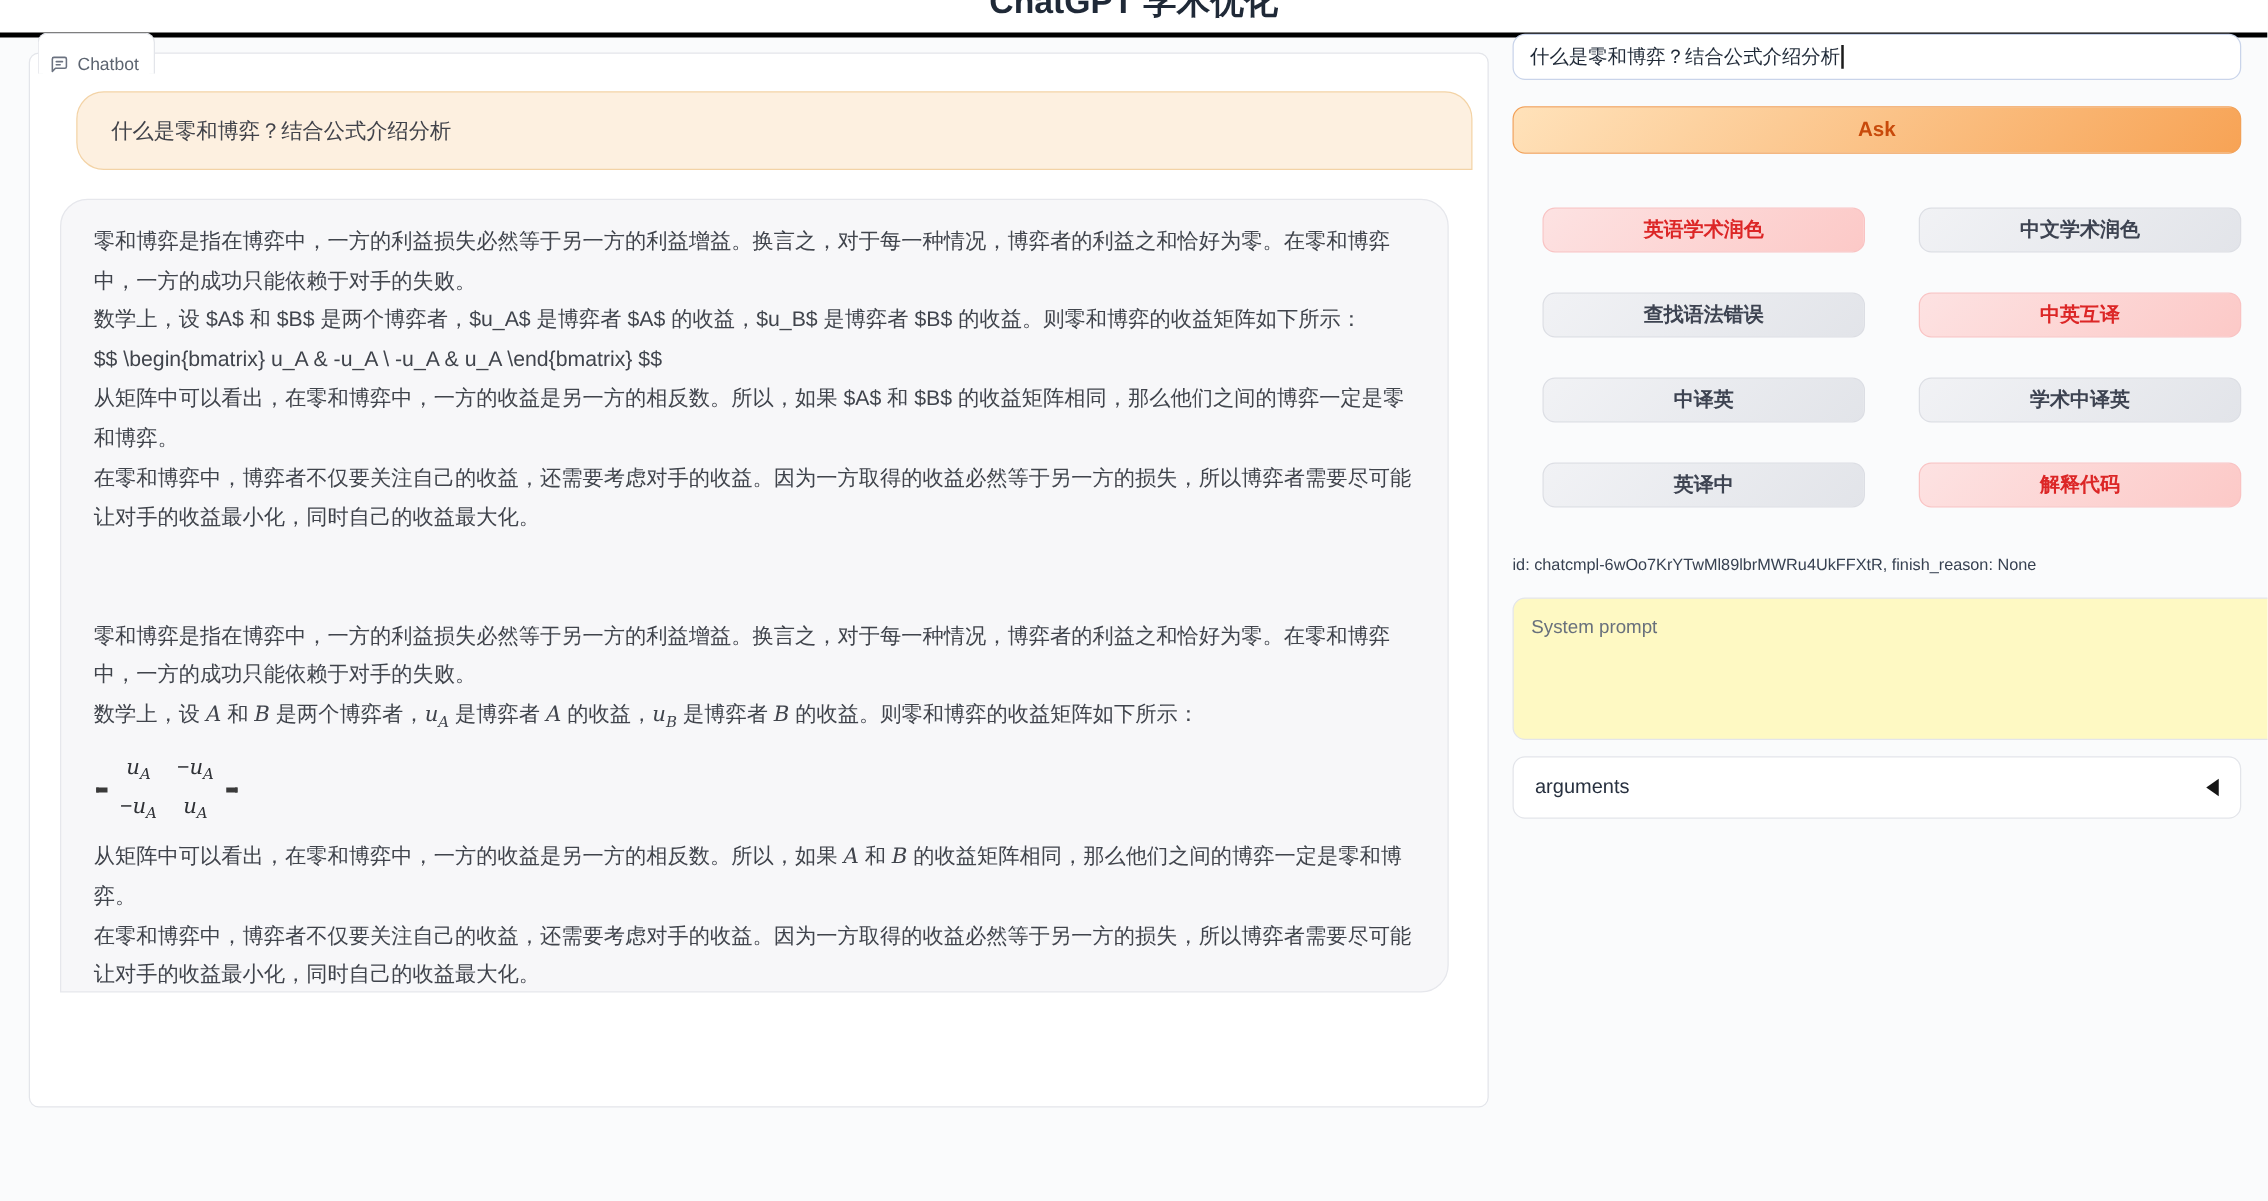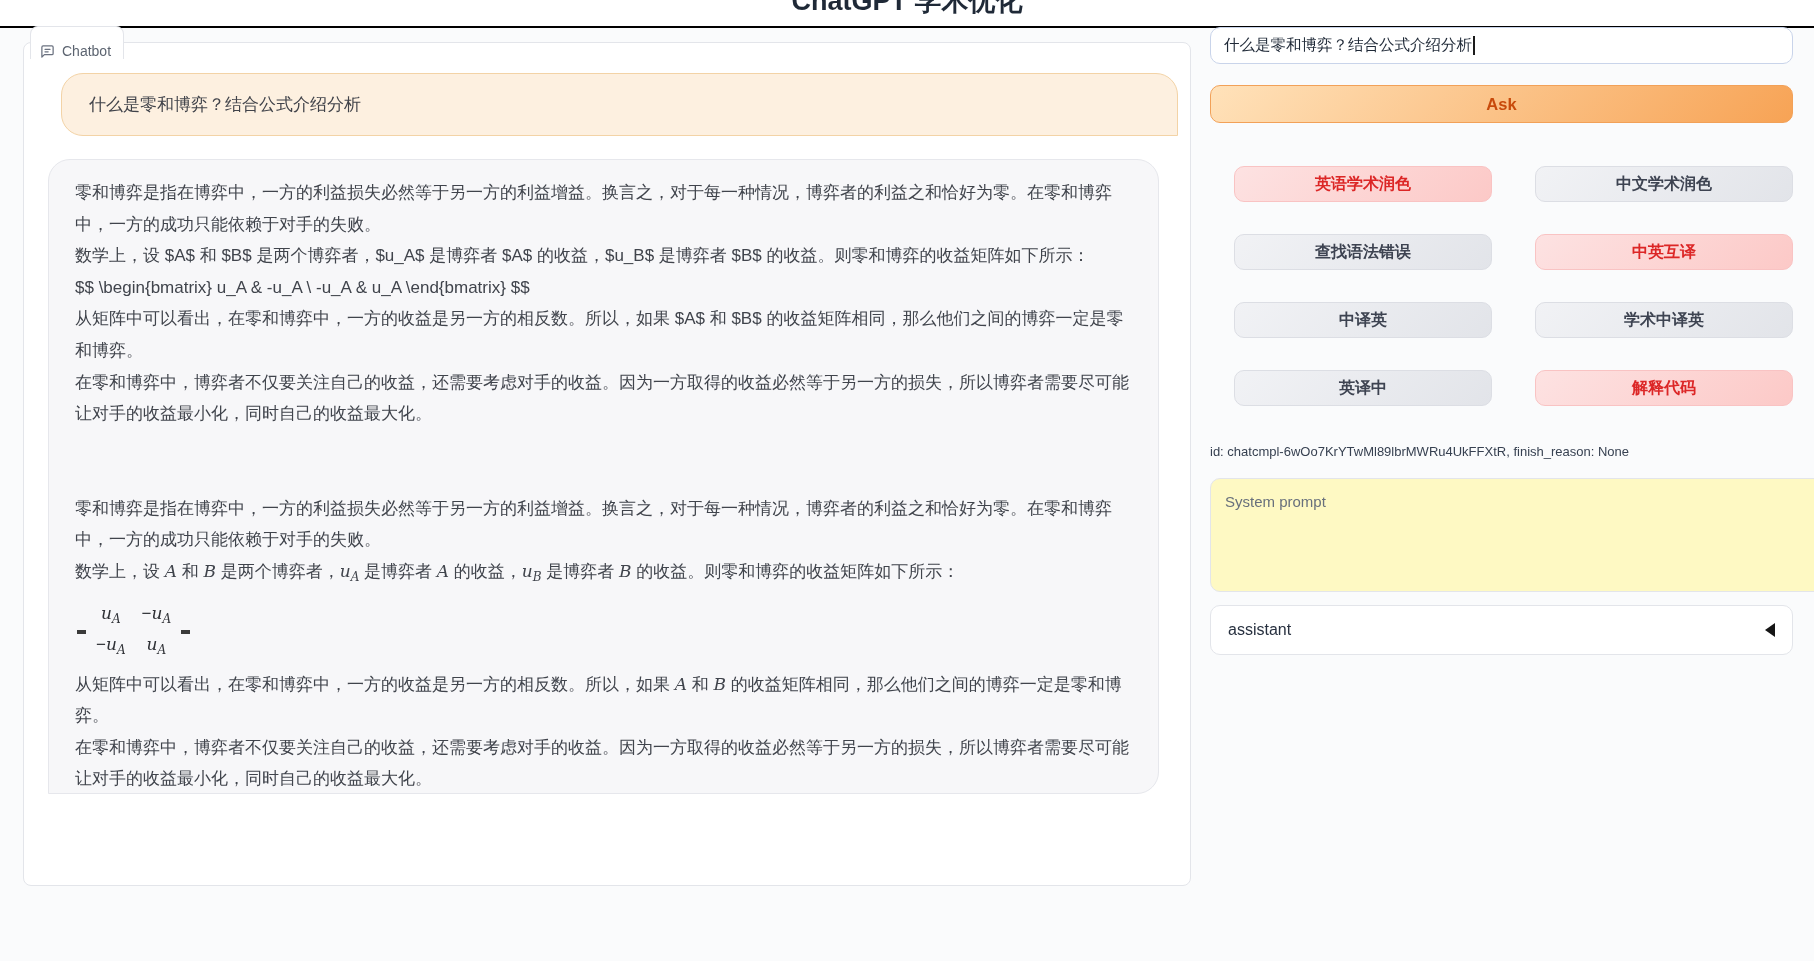--- a/index.html
+++ b/index.html
@@ -3,21 +3,21 @@
 <meta charset="utf-8">
 <style>
   html,body{margin:0;padding:0;}
   body{
     width:1814px;height:961px;position:relative;overflow:hidden;
     background:#fafbfc;
     font-family:"Liberation Sans","DejaVu Sans",sans-serif;
     color:#374151;
   }
   
-  .top-strip{position:absolute;top:0;left:0;width:1814px;height:26px;background:#ffffff;border-bottom:2px solid #000000;overflow:hidden;}
+  .top-strip{position:absolute;top:0;left:0;width:1814px;height:26px;background:#ffffff;border-bottom:4px solid #000000;overflow:hidden;}
   .page-title{width:100%;text-align:center;font-size:27px;font-weight:700;color:#1f2937;margin-top:-17px;white-space:nowrap;}
 
   
   .chat-panel{position:absolute;left:23px;top:42px;width:1166px;height:842px;background:#ffffff;border:1px solid #e3e5ea;border-radius:8px;}
   .label-tab{position:absolute;top:-17px;left:6px;height:32px;padding:0 12px 0 9px;background:#ffffff;
     border:1px solid #e3e5ea;border-bottom:none;border-radius:8px 8px 0 0;display:flex;align-items:flex-end;gap:7px;z-index:2;}
   .label-tab span{font-size:14px;color:#5c6470;}
 
   .user-bubble{position:absolute;left:37px;top:30px;width:1117px;height:63px;
     background:#fdf0e0;border:1px solid #f3d3a6;border-radius:22px 22px 0 22px;
@@ -131,15 +131,15 @@
     <button class="qbtn red">解释代码</button>
   </div>
 
 <div class="status-line">id: chatcmpl-6wOo7KrYTwMl89lbrMWRu4UkFFXtR, finish_reason: None</div>
 
 <div class="sys-card">
   <div class="sys-label">System prompt</div>
 </div>
 
 <div class="accordion">
-  <span class="acc-label">assistant</span>
+  <span class="acc-label">arguments</span>
   <div class="tri-left"></div>
 </div>
 
 </body></html>

